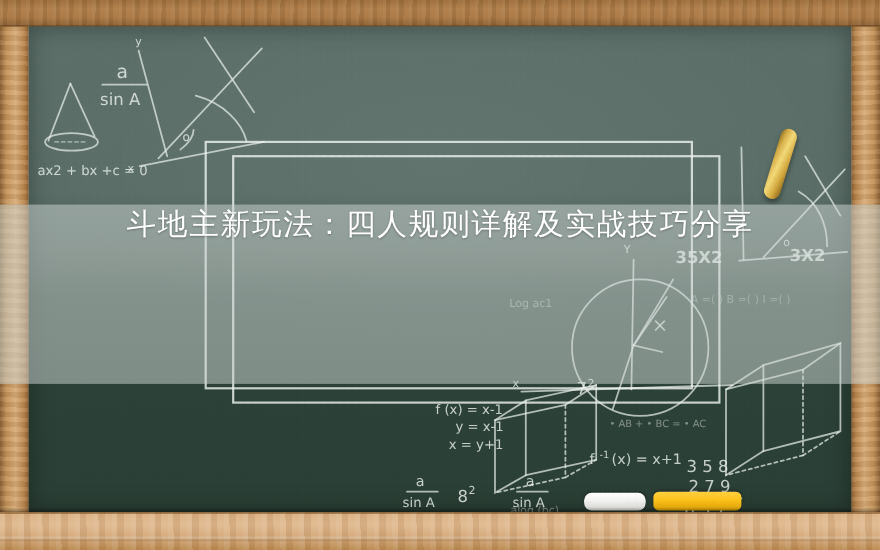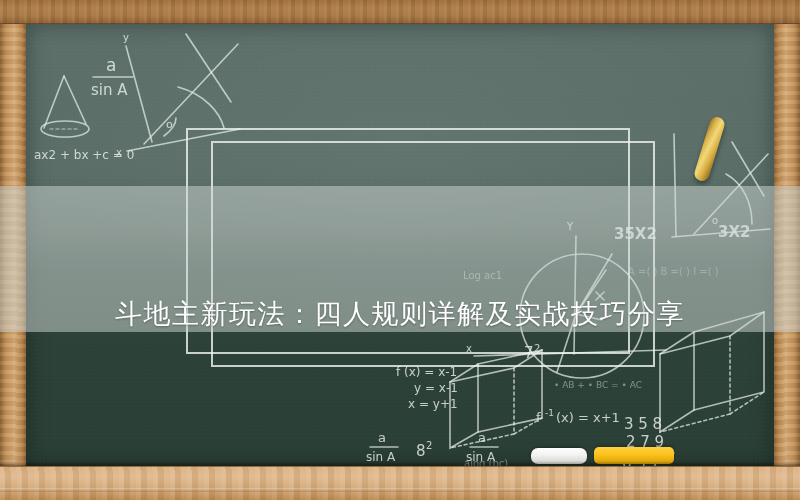--- a/index.html
+++ b/index.html
@@ -113,23 +113,23 @@
     position: absolute;
     border: 2px solid rgba(240,245,243,.80);
     pointer-events: none;
   }
   .deco-rect.outer { left: 160px; top: 104px; width: 444px; height: 226px; }
   .deco-rect.inner { left: 185px; top: 117px; width: 444px; height: 226px; }
 
   
   .banner {
     position: absolute;
-    left: 0; top: 186px; width: 800px; height: 146px;
+    left: 0; top: 186px; width: 800px; height: 163px;
     background: rgba(206,212,210,.52);
-    display: flex; align-items: flex-end; justify-content: center;
+    display: flex; align-items: flex-start; justify-content: center;
   }
   .title {
     font-family: "DejaVu Sans", "Liberation Sans", sans-serif;
     font-size: 27px;
     letter-spacing: 1.5px;
     color: #ffffff;
     white-space: nowrap;
     text-shadow: 0 1px 2px rgba(0,0,0,.30);
   }
 

